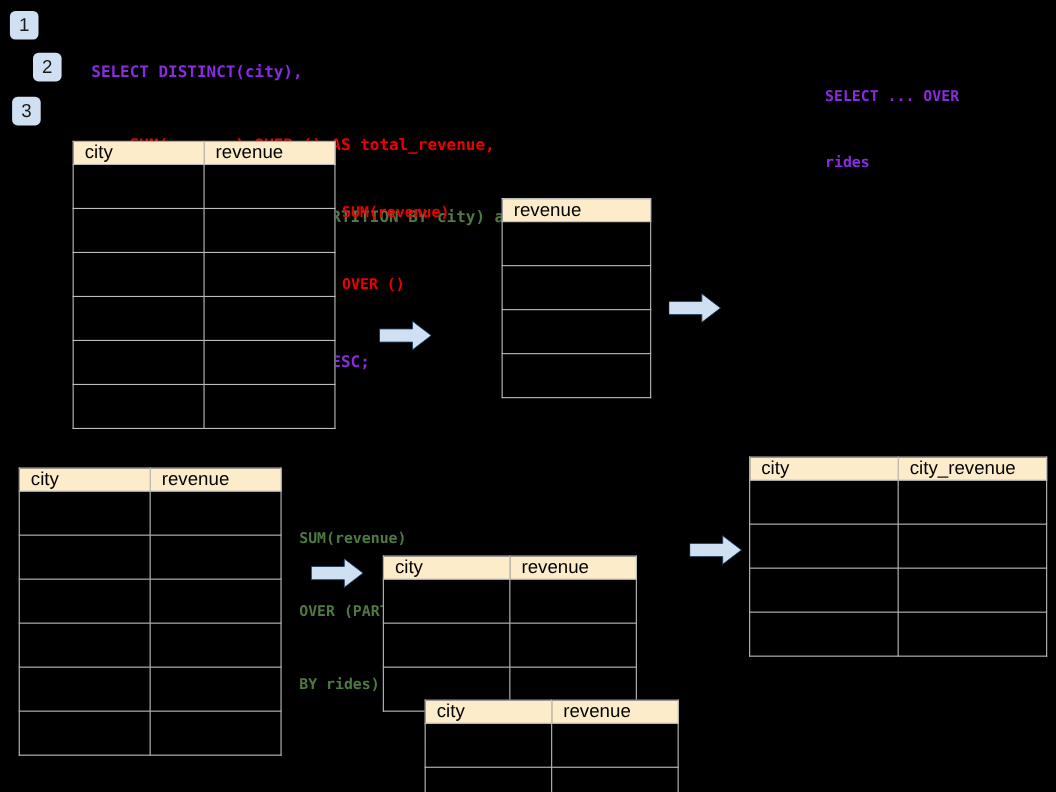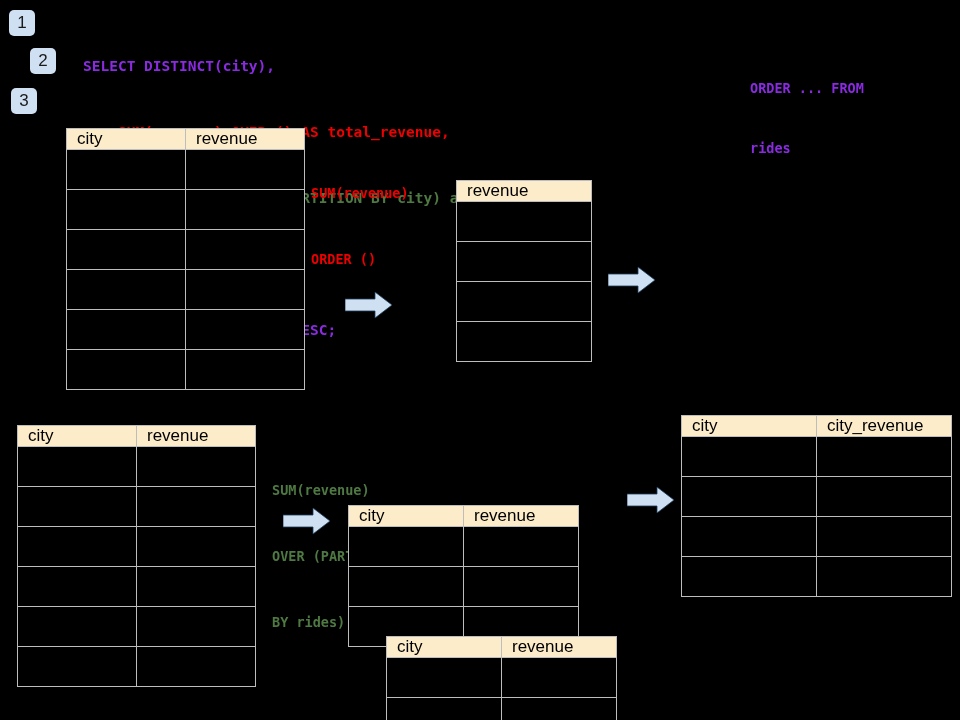--- a/index.html
+++ b/index.html
@@ -101,27 +101,27 @@
 
   <div class="code-block" style="left:83px; top:11px;">
     <div class="code-line" style="color:#8a2be2;">SELECT DISTINCT(city),</div>
     <div class="code-line" style="color:#ee0000;">    SUM(revenue) OVER () AS total_revenue,</div>
     <div class="code-line" style="color:#4f7942;">    SUM(revenue) OVER (PARTITION BY city) as city_revenue</div>
     <div class="code-line" style="color:#8a2be2;">  FROM rides</div>
     <div class="code-line" style="color:#8a2be2;">  ORDER by city_revenue DESC;</div>
   </div>
 
   <div class="annot" style="left:750px; top:38px; color:#8a2be2; line-height:20px;">
-    <div>ORDER ... FROM</div>
+    <div>SELECT ... OVER</div>
     <div>rides</div>
   </div>
 
   <div class="annot" style="left:311px; top:138px; color:#ee0000;">
     <div>SUM(revenue)</div>
-    <div>ORDER ()</div>
+    <div>OVER ()</div>
   </div>
 
   <div class="annot" style="left:272px; top:435px; color:#4f7942;">
     <div>SUM(revenue)</div>
     <div>OVER (PARTITION</div>
     <div>BY rides)</div>
   </div>
 
   <table class="tbl" style="left:66px; top:128px; width:238px;">
     <colgroup>

